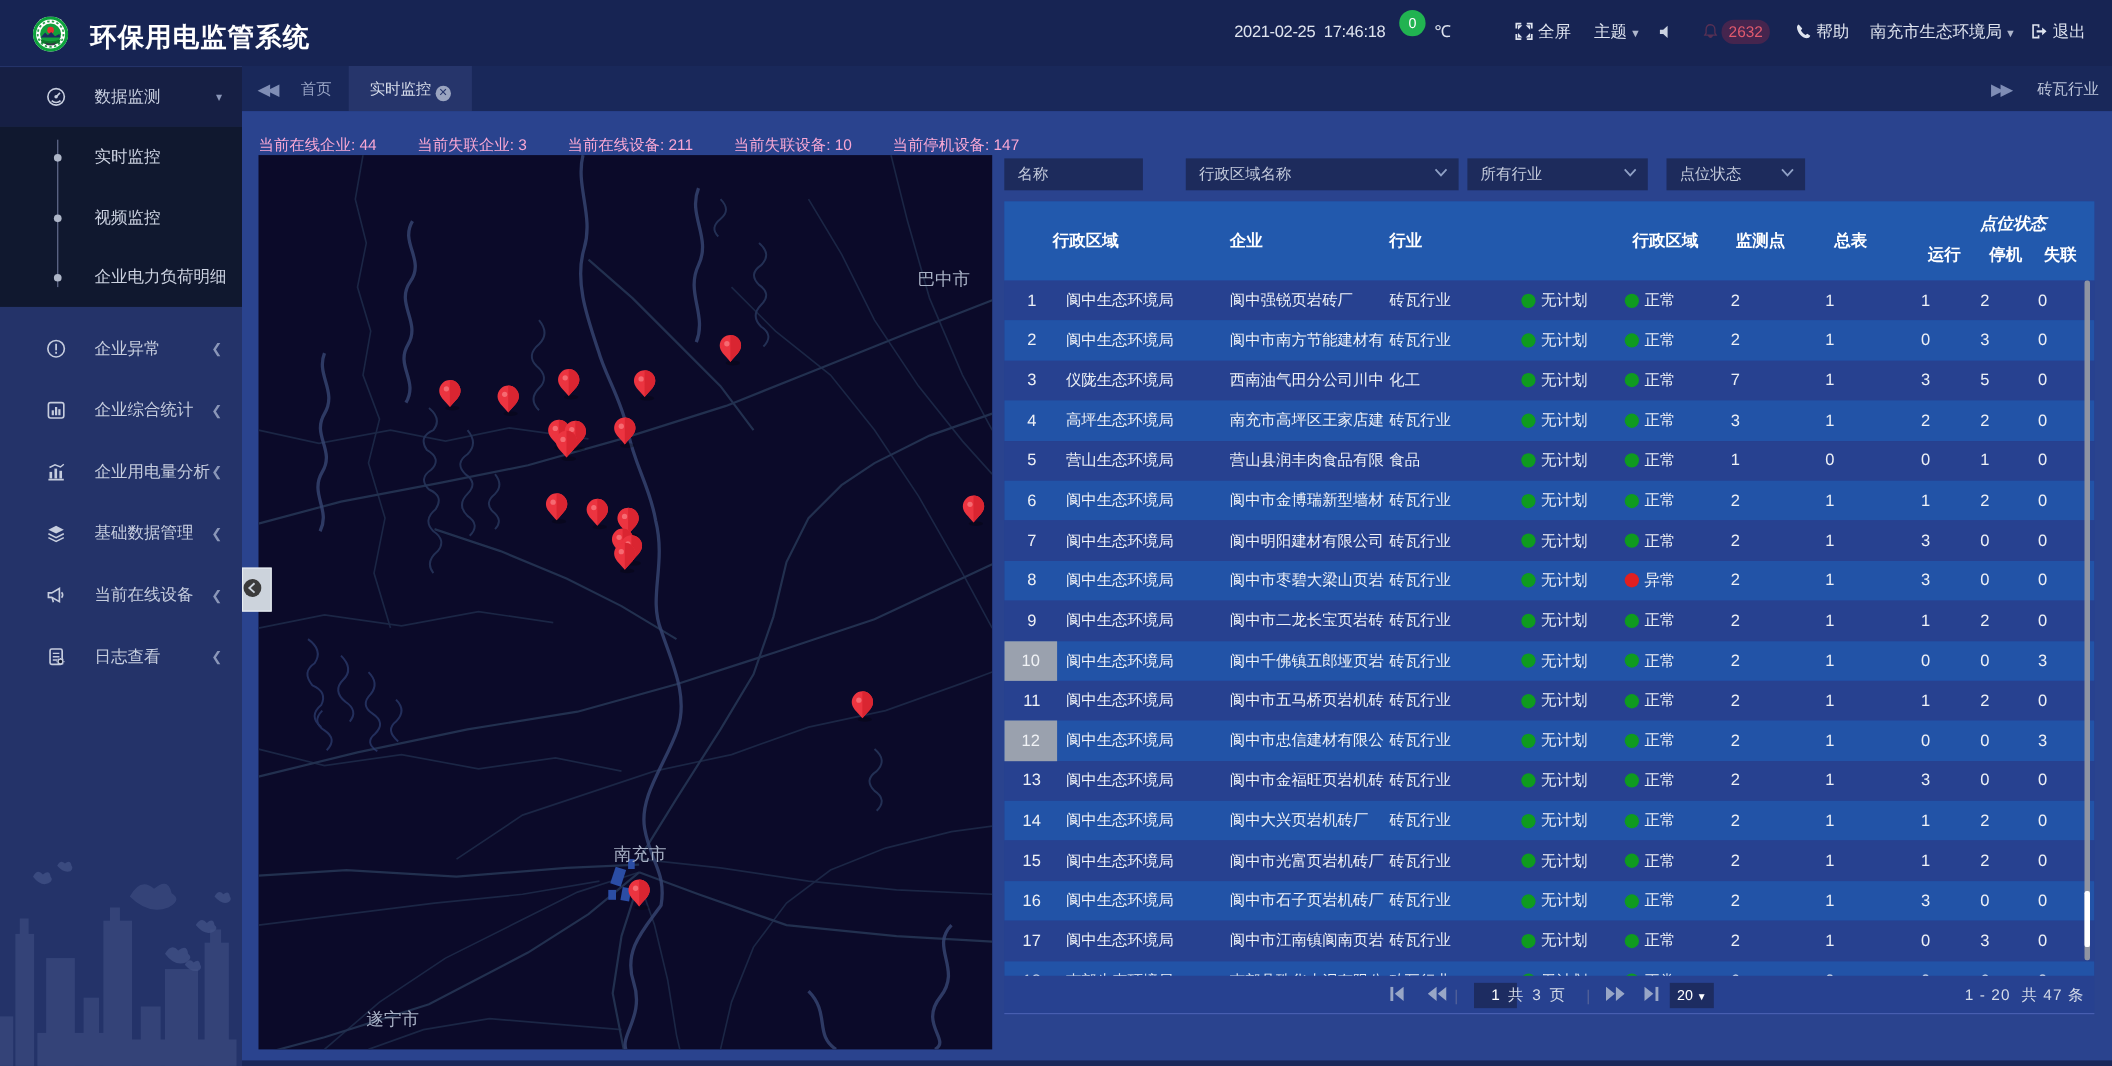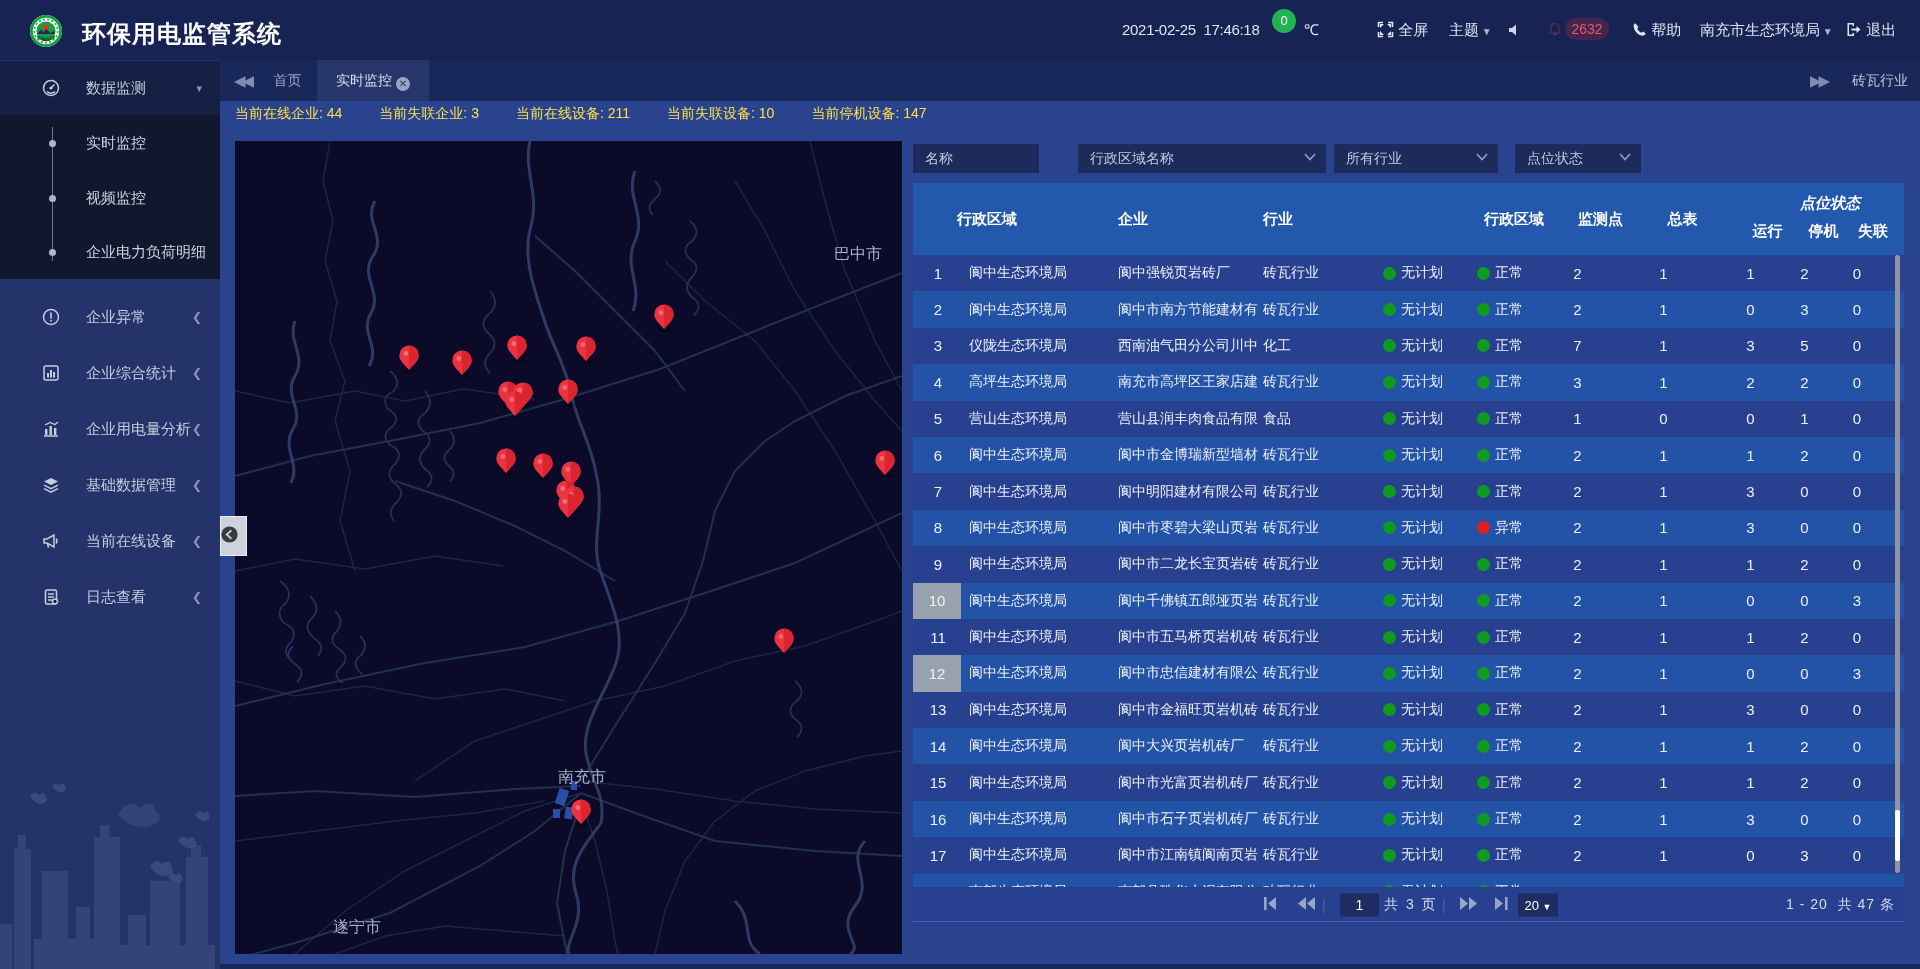--- a/index.html
+++ b/index.html
@@ -14,21 +14,21 @@
 .mi .ic{position:absolute;left:42px;top:50%;transform:translateY(-50%);width:18px;height:18px}
 .mi .ch{position:absolute;right:18px;top:50%;transform:translateY(-50%);color:#8a96b8;font-size:12px}
 .smenu{background:#10182f;position:relative}
 .smi{position:relative;height:54px;color:#ccd2e1;font-size:15px}
 .smi .txt{position:absolute;left:86px;top:50%;transform:translateY(-50%)}
 .smi .dot{position:absolute;left:49px;top:50%;width:7px;height:7px;margin-top:-3px;border-radius:50%;background:#aeb6c8}
 .vline{position:absolute;left:52px;top:12px;bottom:18px;width:1px;background:#6c7697}
 .tb{position:absolute;left:220px;top:60px;width:1700px;height:41px;background:#19285a;color:#97a3c4;font-size:14px}
 .tab{position:absolute;top:0;height:41px;line-height:41px;text-align:center}
 .mn{position:absolute;left:220px;top:101px;width:1700px;height:863px;background:#2a438e}
-.stats{position:absolute;left:15px;top:1px;height:22px;line-height:22px;color:#fde047;font-size:14px;white-space:nowrap}
+.stats{position:absolute;left:15px;top:19px;height:22px;line-height:22px;color:#f9a8d4;font-size:14px;white-space:nowrap}
 .stats b{font-weight:normal;margin-right:37px}
 .map{position:absolute;left:15px;top:40px;width:667px;height:813px;background:#0b0a29;overflow:hidden}
 .fin{position:absolute;top:43px;height:29px;background:#1d2b5c;color:#c3cadb;font-size:14px;line-height:29px}
 .fin .plc{padding-left:12px}
 .fin svg{position:absolute;right:10px;top:9px}
 .tbl{position:absolute;left:693px;top:82px;width:991px;height:739px;background:#274190;border-bottom:1px solid #4c62b4}
 .thead{position:relative;height:72px;background:#2259ad;color:#fff;font-weight:bold;font-size:15px}
 .hcell{position:absolute;top:0;height:72px;display:flex;align-items:center;justify-content:center}
 .tbody{position:relative;height:632px;overflow:hidden}
 .tr{display:flex;height:36.4px;align-items:center;color:#edf0f6;font-size:14px}
@@ -587,21 +587,21 @@
 <div class="tfoot">
 <div class="pgi" style="left:350px"><svg width="15" height="13" viewBox="0 0 15 13">
             <rect x="1" y="0" width="2.6" height="13" fill="#98a6c6"></rect>
             <path d="M13,0 L5,6.5 L13,13 Z" fill="#98a6c6"></path>
           </svg></div>
 <div class="pgi" style="left:385px"><svg width="17" height="13" viewBox="0 0 17 13">
             <path d="M8,0 L0,6.5 L8,13 Z M17,0 L9,6.5 L17,13 Z" fill="#98a6c6"></path>
           </svg></div>
 <div class="pgi" style="left:409px;color:#55639a">|</div>
 <div class="pgi" style="left:427px;width:39px;height:23px;background:#1d2c61;text-align:center;line-height:23px;color:#fff">1</div>
-<div class="pgi" style="left:471px;letter-spacing:2px">共 3 页</div>
+<div class="pgi" style="left:458px;letter-spacing:2px">共 3 页</div>
 <div class="pgi" style="left:529px;color:#55639a">|</div>
 <div class="pgi" style="left:547px"><svg width="17" height="13" viewBox="0 0 17 13">
             <path d="M0,0 L8,6.5 L0,13 Z M9,0 L17,6.5 L9,13 Z" fill="#98a6c6"></path>
           </svg></div>
 <div class="pgi" style="left:581px"><svg width="15" height="13" viewBox="0 0 15 13">
             <path d="M1,0 L9,6.5 L1,13 Z" fill="#98a6c6"></path>
             <rect x="11" y="0" width="2.6" height="13" fill="#98a6c6"></rect>
           </svg></div>
 <div class="pgi" style="left:605px;width:40px;height:23px;background:#1d2c61;text-align:center;line-height:23px;color:#fff;font-size:13px">20 <span style="font-size:9px">▼</span></div>
 <div class="pgi" style="right:9px;letter-spacing:1px">1 - 20&nbsp;&nbsp;共 47 条</div>

